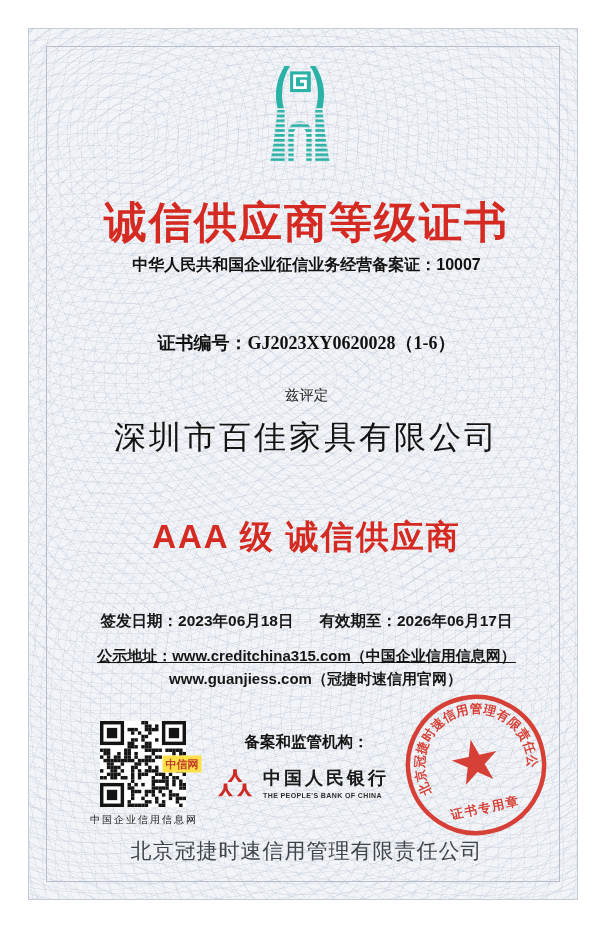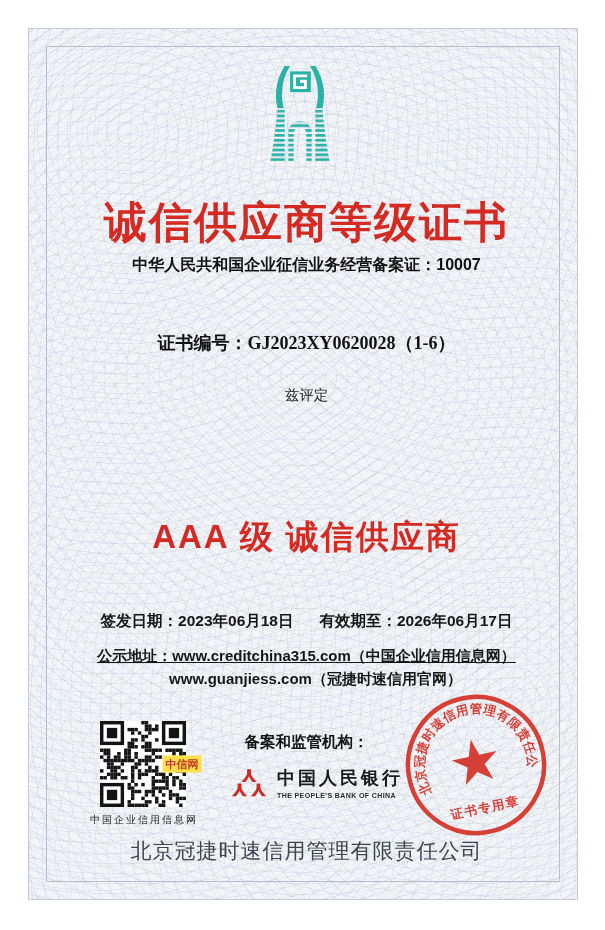--- a/index.html
+++ b/index.html
@@ -58,21 +58,21 @@
     position:absolute;left:50%;top:50%;transform:translate(-50%,-50%);
     background:#fde047;padding:1px 3px;
     color:#c0392b;font-size:11px;font-weight:bold;white-space:nowrap;
     font-family:"Liberation Serif","DejaVu Serif",serif;
     margin-left:39px;
   }
   .qr-caption{left:78px;top:813px;width:132px;text-align:center;font-size:10px;letter-spacing:2px;color:#222;}
 
   .regulator{top:732px;font-size:15.5px;font-weight:bold;color:#151515;font-family:Liberation Mono, monospace;}
 
-  .bank{left:230px;top:766px;display:flex;align-items:flex-start;}
+  .bank{left:216px;top:766px;display:flex;align-items:flex-start;}
   .bank-emblem{margin-top:2px;}
   .bank-text{margin-left:9px;}
   .bank-name{
     font-size:18px;font-weight:bold;letter-spacing:3px;color:#1a1a1a;
     font-family:"Liberation Serif","DejaVu Serif",serif;
   }
   .bank-name-en{margin-top:2px;font-size:7px;letter-spacing:.4px;color:#2d2d2d;font-weight:bold;}
 
   .seal{left:401px;top:690px;width:150px;height:150px;transform:rotate(-12deg);opacity:.95;}
   .seal text{font-weight:bold;font-family:"Liberation Serif","DejaVu Serif",serif;}
@@ -103,20 +103,21 @@
         <path d="M25,49 L33,49 L33,106 L17,106 C21,88 23,67 25,49 Z" fill="url(#lgst)"></path>
         <path d="M75,49 L67,49 L67,106 L83,106 C79,88 77,67 75,49 Z" fill="url(#lgst)"></path>
         <path d="M37,106 L37,72 C40,58 60,58 63,72 L63,106 L57,106 L57,74 C55,66 45,66 43,74 L43,106 Z" fill="url(#lgst)"></path>
       </svg>
     </div>
 
     <h1 class="abs centered title">诚信供应商等级证书</h1>
     <div class="abs centered subtitle">中华人民共和国企业征信业务经营备案证：10007</div>
     <div class="abs centered cert-no">证书编号：GJ2023XY0620028（1-6）</div>
     <div class="abs centered hereby">兹评定</div>
+    <div class="abs centered company">深圳市百佳家具有限公司</div>
     <div class="abs centered grade">AAA 级 诚信供应商</div>
 
     <div class="abs centered dates">
       <span>签发日期：2023年06月18日</span>
       <span>有效期至：2026年06月17日</span>
     </div>
 
     <div class="abs centered addr1">公示地址：www.creditchina315.com（中国企业信用信息网）</div>
     <div class="abs centered addr2">www.guanjiess.com（冠捷时速信用官网）</div>
 

